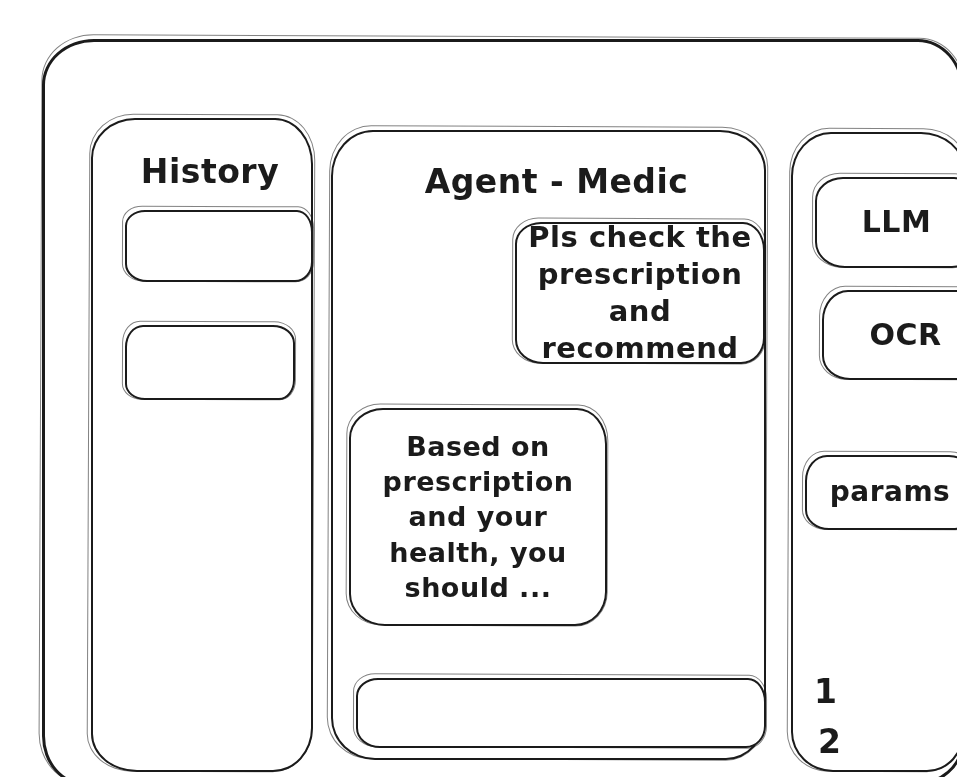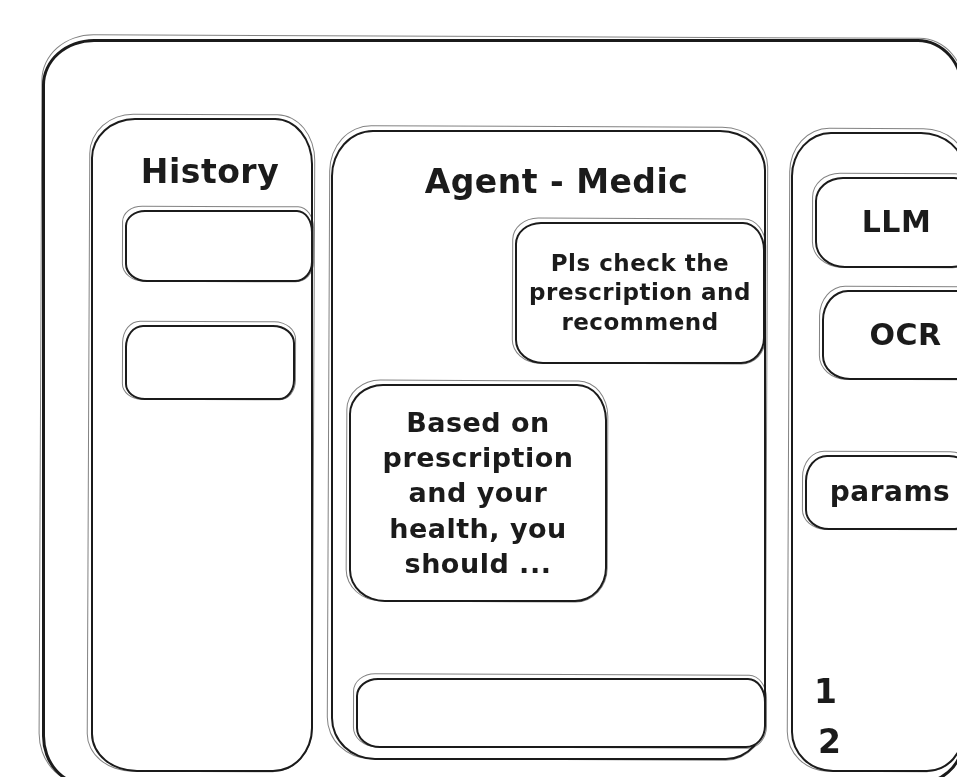--- a/index.html
+++ b/index.html
@@ -70,26 +70,26 @@
   #chat-panel{
     left:278px;top:80px;width:435px;height:630px;
     border-radius:42px 46px 40px 44px / 46px 40px 44px 42px;
   }
   #chat-title{
     position:absolute;left:0;top:22px;width:100%;
   }
   #user-bubble{
     left:174px;top:82px;width:250px;height:142px;
     border-radius:26px 22px 24px 28px / 22px 28px 26px 24px;
-    font-size:23px;
+    font-size:29px;
     line-height:1.28;
     padding:8px 10px;
   }
   #assistant-bubble{
-    left:8px;top:244px;width:258px;height:218px;
+    left:8px;top:268px;width:258px;height:218px;
     border-radius:34px 30px 32px 36px / 30px 36px 34px 32px;
     font-size:27px;
     line-height:1.3;
     padding:10px 14px;
   }
   #message-input{
     left:15px;top:538px;width:410px;height:70px;
     border-radius:22px 18px 20px 24px / 18px 24px 22px 20px;
     cursor:text;
   }

